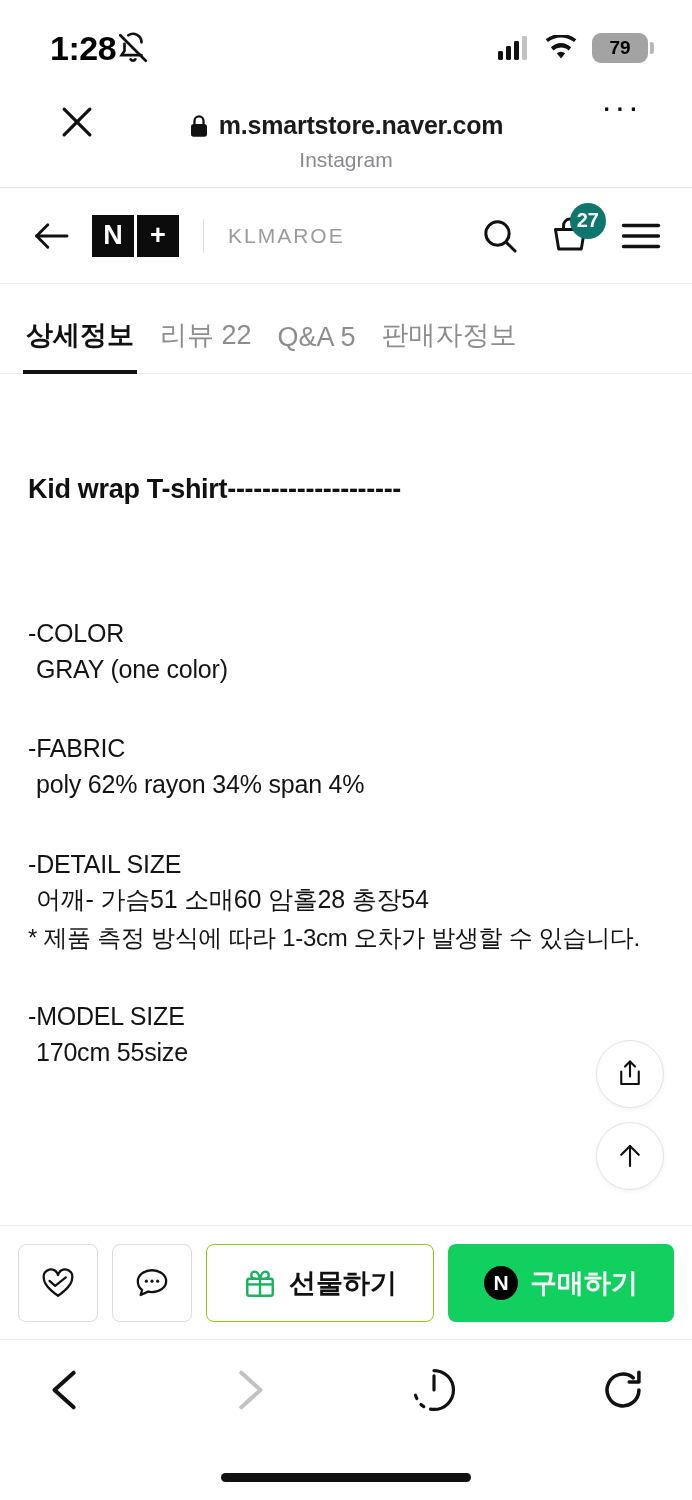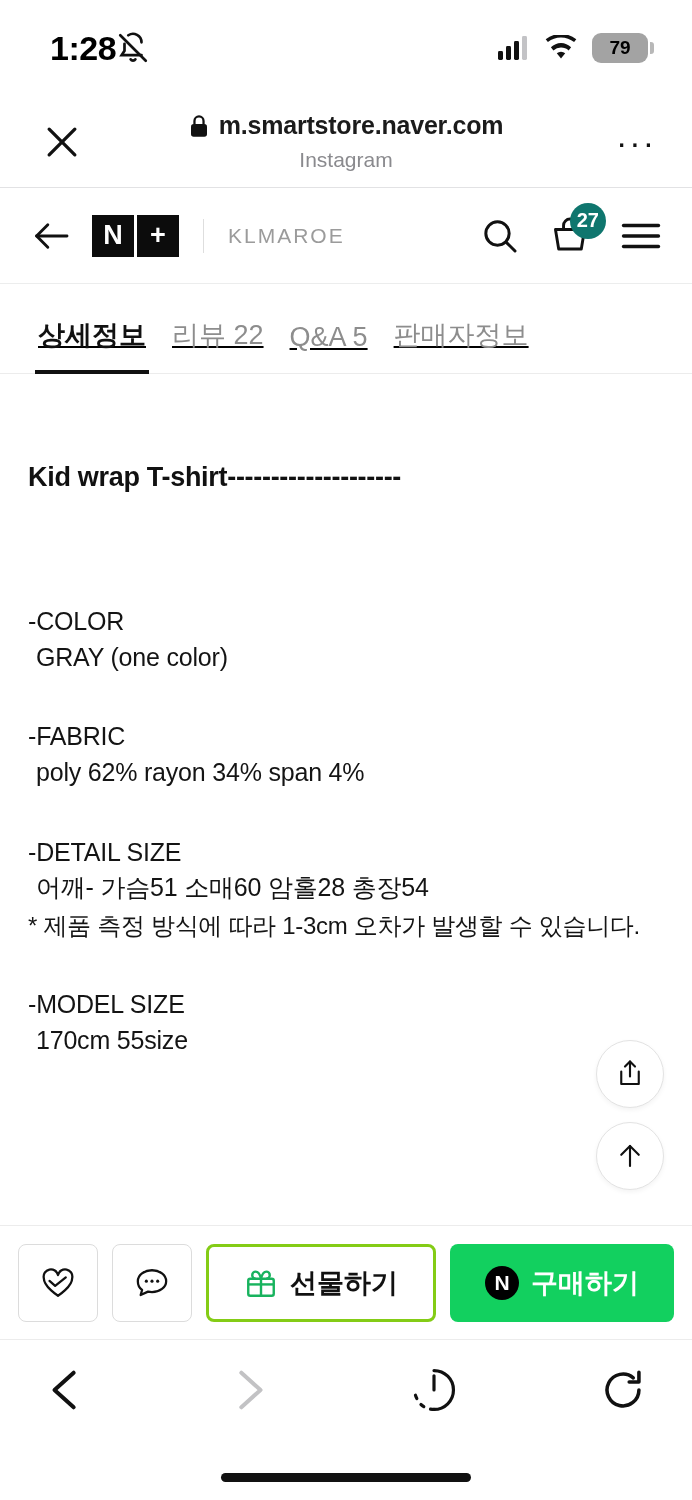--- a/index.html
+++ b/index.html
@@ -29,22 +29,22 @@
   }
   .battery::after {
     content: ""; position: absolute; right: -6px; top: 9px;
     width: 4px; height: 12px; border-radius: 0 3px 3px 0;
     background: rgba(0,0,0,0.28);
   }
 
   
   .browserbar {
     height: 92px;
-    display: flex; align-items: center;
-    padding: 0 36px;
+    display: flex; align-items: flex-start;
+    padding: 0 51px;
     position: relative;
     border-bottom: 1px solid #e2e2e4;
   }
   .close-x {
     width: 52px; height: 52px;
     display: flex; align-items: center; justify-content: center;
     flex: 0 0 auto;
   }
   .url-block {
     position: absolute; left: 0; right: 0; top: 0; bottom: 0;
@@ -82,40 +82,39 @@
     position: absolute; top: -12px; right: -14px;
     min-width: 36px; height: 36px; padding: 0 7px;
     border-radius: 18px; background: #0f766e; color: #fff;
     font-size: 20px; font-weight: 600;
     display: flex; align-items: center; justify-content: center;
   }
 
   
   .tabs {
     display: flex; align-items: flex-end; gap: 26px;
-    padding: 0 38px;
+    padding: 0 26px;
     height: 90px;
     border-bottom: 1px solid #ececec;
-    text-decoration: underline;
   }
   .tab {
     font-size: 27px; color: #8d8d8d; padding-bottom: 20px;
     position: relative; white-space: nowrap;
   }
   .tab.active { color: #111; font-weight: 700; }
   .tab.active::after {
     content: ""; position: absolute; left: -3px; right: -3px; bottom: -1px;
     height: 4px; background: #111;
   }
 
   
   .content { padding: 88px 28px 0 28px; position: relative; }
   .title {
     font-size: 27px; font-weight: 700; color: #111;
-    letter-spacing: -0.3px; margin-bottom: 16px;
+    letter-spacing: -0.3px; margin-bottom: 16px; margin-top: 12px;
   }
   .block { margin-top: 0; }
   .gap-lg { height: 96px; }
   .gap-md { height: 44px; }
   .label {
     font-size: 25px; color: #141414; letter-spacing: -0.2px; line-height: 1.35;
   }
   .value {
     font-size: 25px; color: #141414; letter-spacing: -0.2px; line-height: 1.5;
     padding-left: 8px;
@@ -141,21 +140,21 @@
     display: flex; align-items: center; gap: 14px;
     padding: 0 18px;
     border-top: 1px solid #ececec;
     background: #fff;
   }
   .sq-btn {
     width: 80px; height: 78px; border: 1px solid #dcdcdc; border-radius: 8px;
     display: flex; align-items: center; justify-content: center; background: #fff;
   }
   .gift-btn {
-    flex: 1 1 auto; height: 78px; border: 3px solid #84cc16; border-radius: 8px;
+    flex: 1 1 auto; height: 78px; border: 1px solid #84cc16; border-radius: 8px;
     display: flex; align-items: center; justify-content: center; gap: 12px;
     background: #fff; font-size: 27px; font-weight: 700; color: #111;
   }
   .buy-btn {
     flex: 1 1 auto; height: 78px; border-radius: 8px; background: #12d05f;
     display: flex; align-items: center; justify-content: center; gap: 12px;
     font-size: 27px; font-weight: 700; color: #fff;
   }
   .buy-n {
     width: 34px; height: 34px; border-radius: 50%; background: #000; color: #fff;

